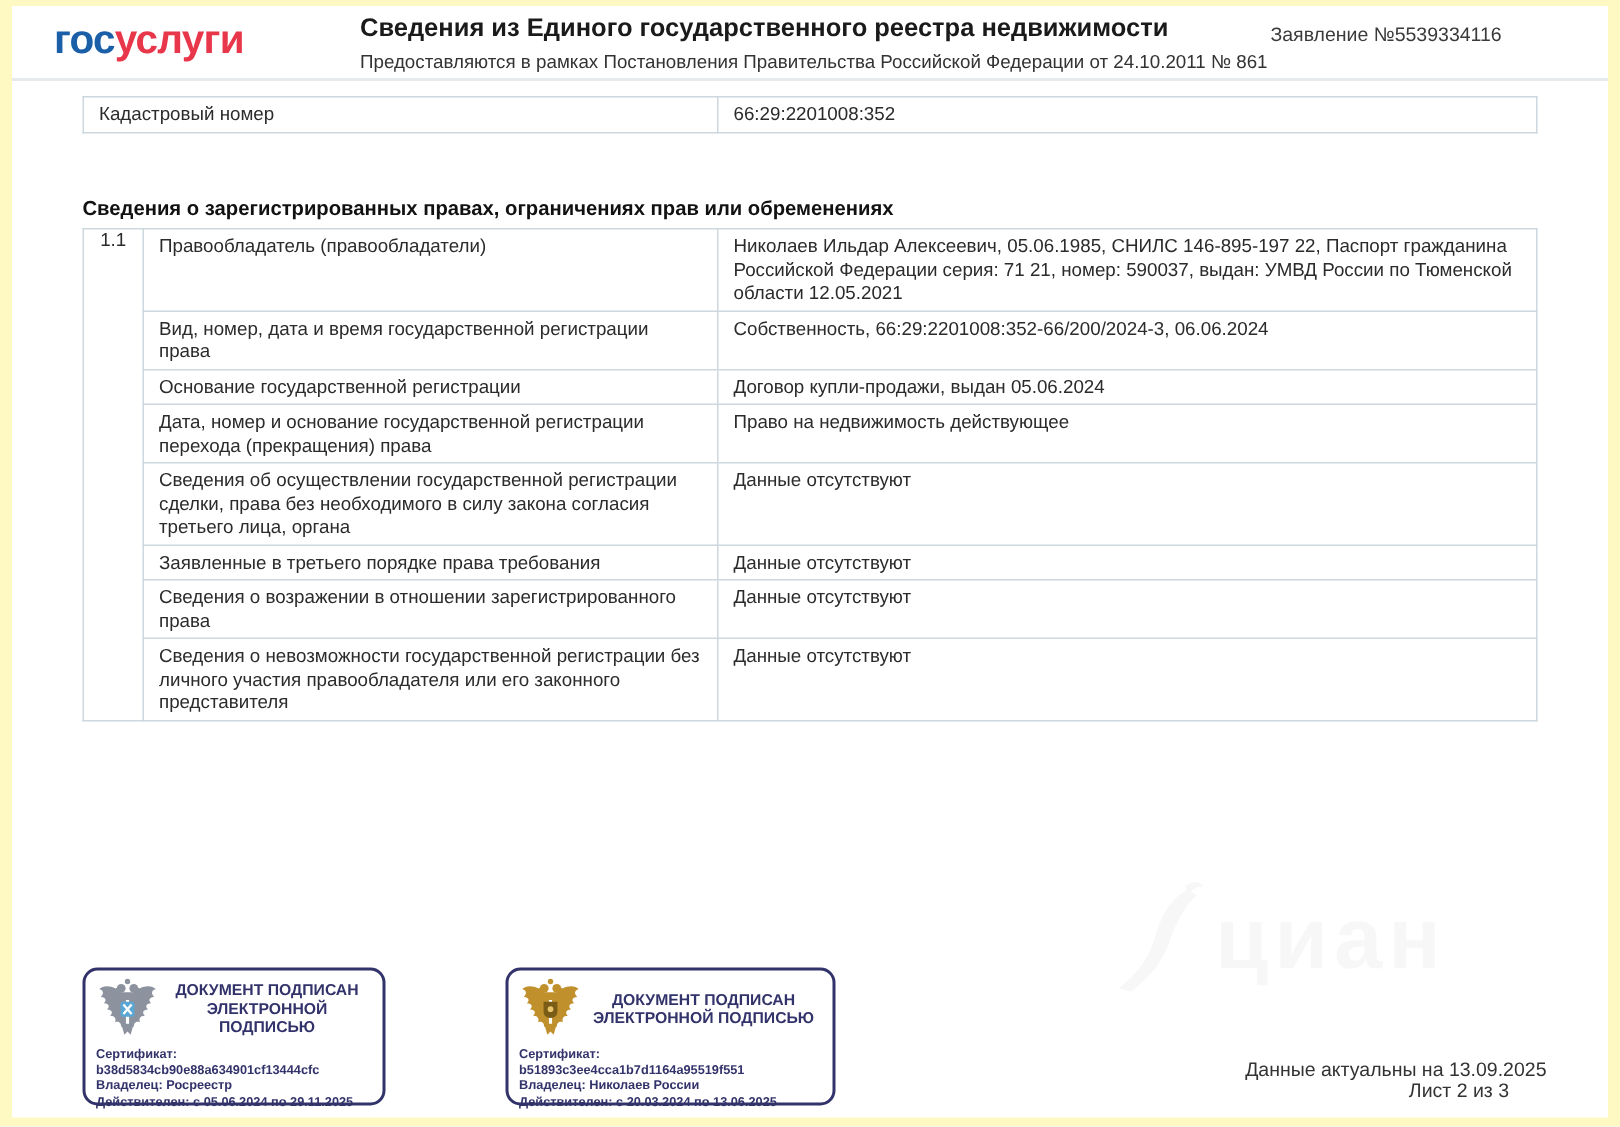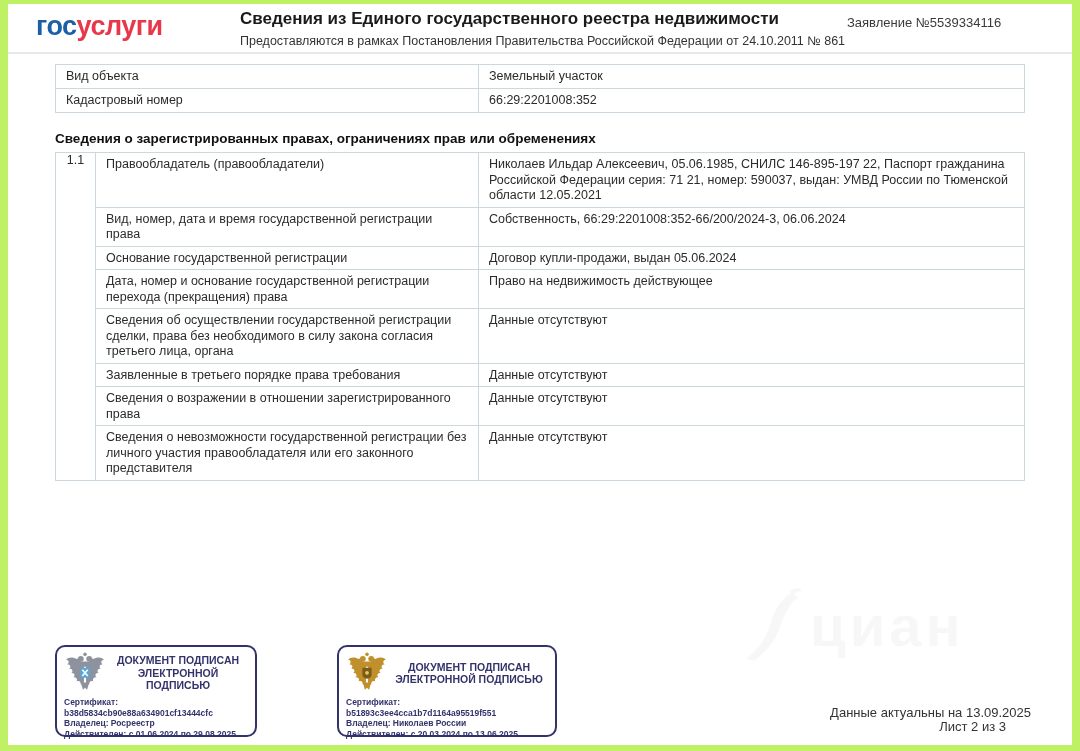--- a/index.html
+++ b/index.html
@@ -1,17 +1,17 @@
 <!DOCTYPE html>
 <html lang="ru"><head>
 <meta charset="utf-8">
 <style>
   * { margin:0; padding:0; box-sizing:border-box; }
   html,body { background:#eef0f1; font-family:"Liberation Sans", sans-serif; }
-  .canvas { position:relative; width:1080px; height:751px; background:#bef264; overflow:hidden; }
+  .canvas { position:relative; width:1080px; height:751px; background:#fef9c3; overflow:hidden; }
   .sheet { position:absolute; left:8px; top:4px; width:1064px; height:741px; background:#ffffff; }
   .header-band { position:absolute; left:8px; top:4px; width:1064px; height:50px; background:#ffffff; border-bottom:2px solid #e6eaec; }
 
   .logo { position:absolute; left:36px; top:11px; font-size:27px; font-weight:bold; letter-spacing:-0.5px; }
   .logo .p1 { color:#1b5fa8; }
   .logo .p2 { color:#e8374a; }
 
   .doc-title { position:absolute; left:240px; top:9px; font-size:17px; font-weight:bold; color:#1a1a1a; }
   .doc-subtitle { position:absolute; left:240px; top:34px; font-size:12.5px; color:#333; }
   .application-number { position:absolute; left:847px; top:15px; font-size:13px; color:#3a3a3a; }
@@ -52,24 +52,20 @@
 
   <div class="logo">
     <span class="p1">гос</span><span class="p2">услуги</span>
   </div>
   <div class="doc-title">Сведения из Единого государственного реестра недвижимости</div>
   <div class="doc-subtitle">Предоставляются в рамках Постановления Правительства Российской Федерации от 24.10.2011 № 861</div>
   <div class="application-number">Заявление №5539334116</div>
 
   <table class="object-table">
     <tbody>
-        <tr>
-          <td class="lbl">Вид объекта</td>
-          <td class="val">Земельный участок</td>
-        </tr>
         <tr>
           <td class="lbl">Кадастровый номер</td>
           <td class="val">66:29:2201008:352</td>
         </tr>
       </tbody>
   </table>
 
   <div class="section-title">Сведения о зарегистрированных правах, ограничениях прав или обременениях</div>
 
   <table class="rights-table">
@@ -133,21 +129,21 @@
           <rect x="15" y="10" width="10" height="5" rx="2"></rect>
         </g>
         <rect x="15.6" y="16" width="8.8" height="9.6" rx="1.4" fill="#5aa7d6"></rect>
         <path d="M17.4 17.8 L22.6 23.8 M22.6 17.8 L17.4 23.8" stroke="#ffffff" stroke-width="1.5"></path>
       </svg>
       <div class="stamp-title">ДОКУМЕНТ ПОДПИСАН ЭЛЕКТРОННОЙ ПОДПИСЬЮ</div>
     </div>
     <div class="stamp-lines">
       <div>Сертификат: b38d5834cb90e88a634901cf13444cfc</div>
       <div>Владелец: Росреестр</div>
-      <div>Действителен: с 01.06.2024 по 29.08.2025</div>
+      <div>Действителен: с 05.06.2024 по 29.11.2025</div>
     </div>
   </div>
 
   <div class="stamp stamp-2">
     <div class="stamp-top">
       <svg class="stamp-emblem" viewBox="0 0 40 42">
         <g fill="#c0902c">
           <path d="M19 13 C12 5 5 5 2 8 C5 9 5 11 3 13 C6 13 7 15 5 17 C8 17 9 19 7 21 C10 21 11 23 9 25 C12 25 13 27 12 29 C15 28 16 30 16 32 L19 32 Z"></path>
           <path d="M21 13 C28 5 35 5 38 8 C35 9 35 11 37 13 C34 13 33 15 35 17 C32 17 31 19 33 21 C30 21 29 23 31 25 C28 25 27 27 28 29 C25 28 24 30 24 32 L21 32 Z"></path>
           <circle cx="16" cy="7.5" r="2.8"></circle>

